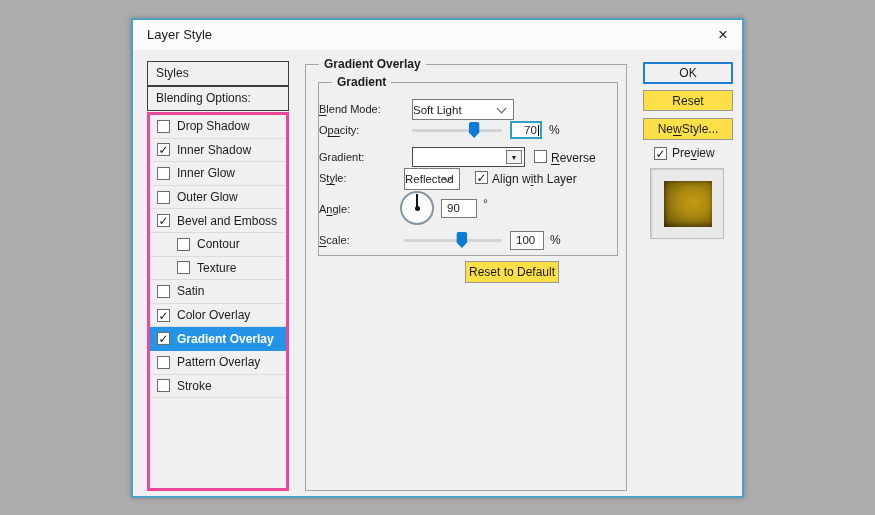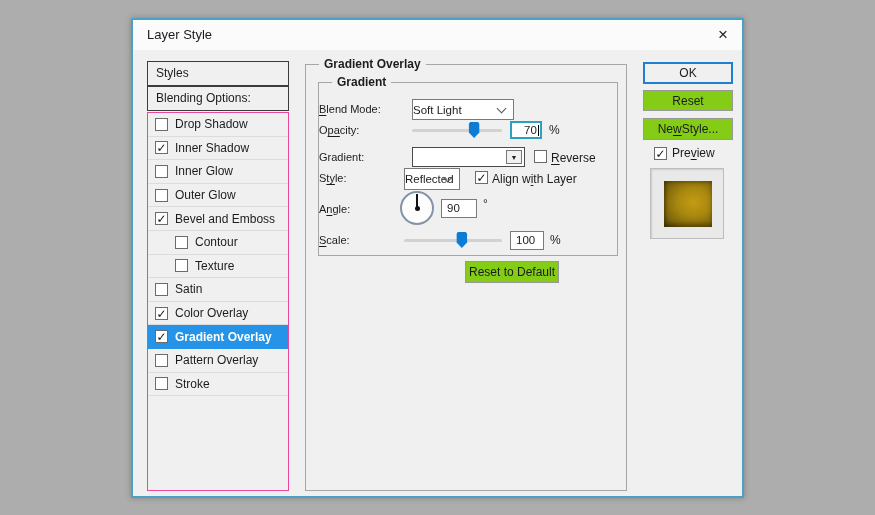--- a/index.html
+++ b/index.html
@@ -15,21 +15,21 @@
   .dialog{left:131px;top:18px;width:613px;height:480px;background:#f0f0f0;
     border:2px solid #4aa0c7;box-shadow:0 0 6px rgba(0,0,0,.25);}
   .titlebar{left:0;top:0;right:0;height:30px;background:#fbfbfb;}
   .title{left:14px;top:0;height:30px;line-height:30px;font-size:13px;}
   .close{right:6px;top:2px;width:26px;height:26px;line-height:26px;text-align:center;
     font-size:17px;color:#222;cursor:pointer;}
 
   
   .hdrbox{left:14px;width:142px;height:25px;border:1px solid #3c3c3c;background:#f0f0f0;
     font-size:12px;line-height:23px;padding-left:8px;}
-  .listbox{left:14px;top:92px;width:142px;height:379px;border:1px solid #ec4899;background:#f0f0f0;overflow:hidden;}
+  .listbox{left:14px;top:92px;width:142px;height:379px;border:3px solid #ec4899;background:#f0f0f0;overflow:hidden;}
   .srow{height:22.6px;display:flex;align-items:center;gap:7px;padding-left:7px;
     border-bottom:1px solid #dcdcdc;font-size:12px;cursor:pointer;}
   .srow.indent{padding-left:27px;}
   .srow.selected{background:#2493e8;color:#fff;font-weight:bold;border-bottom-color:#2493e8;}
 
   
   .cb{width:13px;height:13px;background:#fff;border:1px solid #6b6b6b;flex:0 0 13px;
     font-size:12px;line-height:12px;text-align:center;color:#111;font-weight:bold;
     display:inline-block;box-sizing:border-box;cursor:pointer;}
 
@@ -55,21 +55,21 @@
   .unit{font-size:12px;}
 
   .gwell{background:#fff;border:1px solid #4a4a4a;cursor:pointer;}
   .garrow{position:absolute;top:2px;bottom:2px;right:2px;width:14px;border:1px solid #777;
     background:#f1f1f1;font-size:7px;line-height:14px;text-align:center;color:#222;cursor:pointer;}
 
   .dial{width:34px;height:34px;border:2px solid #8593a6;border-radius:50%;background:#fdfdfd;cursor:pointer;}
   .needle{position:absolute;left:50%;top:1px;bottom:50%;width:2px;margin-left:-1px;background:#111;}
   .dot{position:absolute;left:50%;top:50%;width:5px;height:5px;margin:-2.5px 0 0 -2.5px;background:#111;border-radius:50%;}
 
-  .btn{background:#84cc16;border:1px solid #989898;font-size:12px;text-align:center;
+  .btn{background:#fde047;border:1px solid #989898;font-size:12px;text-align:center;
     cursor:pointer;display:flex;align-items:center;justify-content:center;color:#1c1c1c;}
   .btn.default{border:2px solid #1f7fd0;background:#f0f0f0;}
 
   .thumbwrap{background:#e9e9e9;border:1px solid #bdbdbd;box-shadow:inset 1px 1px 2px rgba(0,0,0,.12);}
   .gold{position:absolute;left:13px;top:12px;width:48px;height:46px;
     background:radial-gradient(85% 75% at 62% 46%, #c49c13 0%, #a9880f 40%, #7a630c 78%, #4e3e08 100%);
     box-shadow:inset 0 -3px 4px rgba(40,30,0,.45), inset 2px 2px 3px rgba(60,45,5,.35);}
   .cbrow{display:flex;align-items:center;gap:5px;font-size:12px;}
 </style>
 </head>

